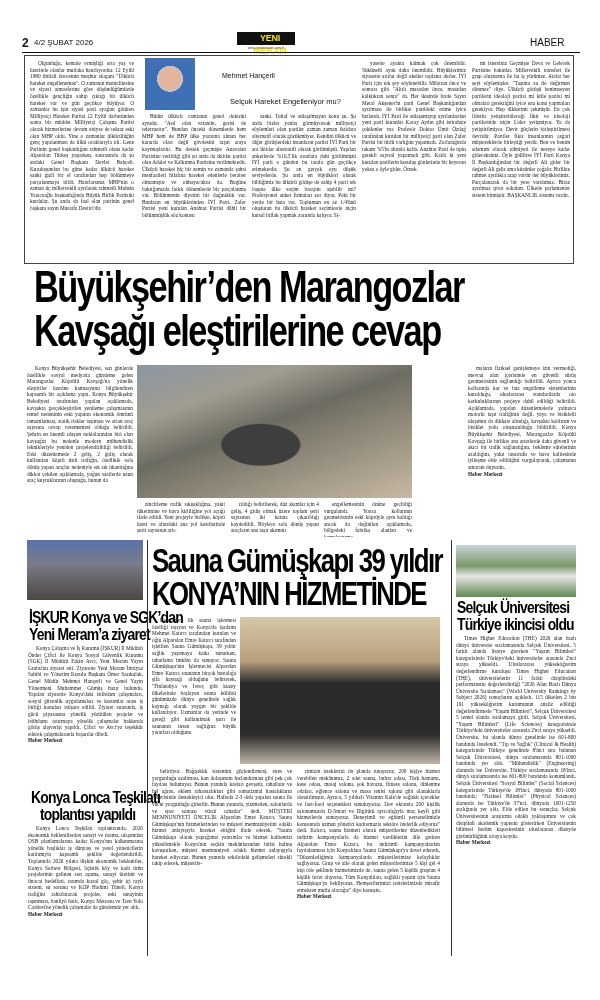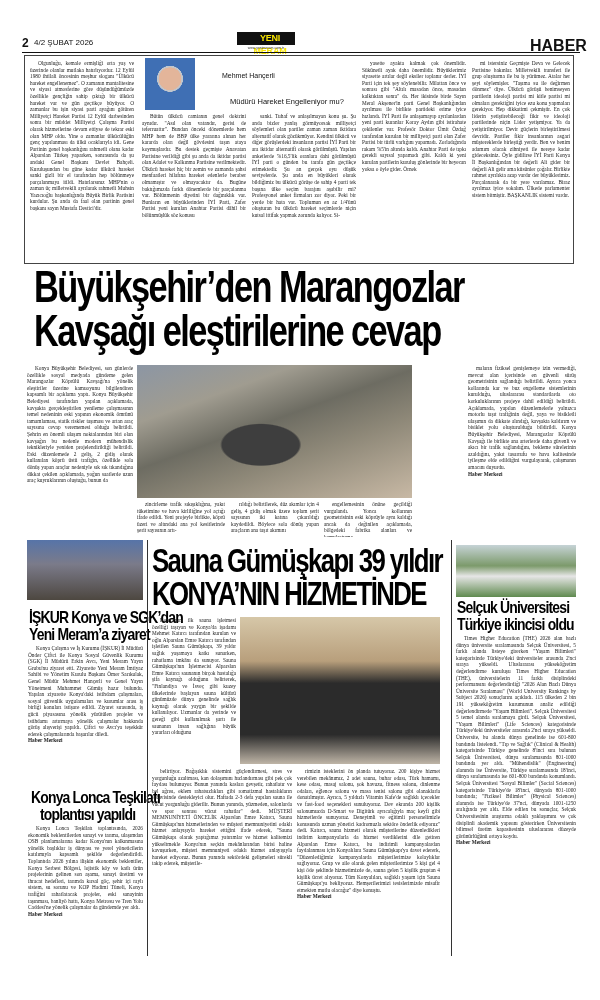--- a/index.html
+++ b/index.html
@@ -3,21 +3,21 @@
 <meta charset="utf-8">
 <style>
   * { box-sizing: border-box; margin: 0; padding: 0; }
   html, body { width: 600px; height: 1000px; background: #fff; overflow: hidden; }
   body { font-family: "Liberation Serif", serif; color: #111; position: relative; }
   .abs { position: absolute; }
   .pg-num { left: 22px; top: 36px; font-family: "Liberation Sans", sans-serif; font-weight: bold; font-size: 12px; }
   .pg-date { left: 34px; top: 38px; font-family: "Liberation Sans", sans-serif; font-size: 8px; }
   .logo { left: 237px; top: 32px; width: 58px; height: 13px; background: #111; color: #f7e400; font-family: "Liberation Sans", sans-serif; font-weight: bold; font-size: 9px; text-align: center; line-height: 13px; letter-spacing: -0.2px; padding-left: 8px; }
   .logo-url { left: 235px; top: 46px; width: 62px; font-family: "Liberation Sans", sans-serif; font-size: 3.5px; text-align: center; color: #333; }
-  .section { left: 530px; top: 37px; font-family: "Liberation Sans", sans-serif; font-weight: bold; font-size: 16px; }
+  .section { left: 530px; top: 37px; font-family: "Liberation Sans", sans-serif; font-weight: normal; font-size: 10px; }
   .rule-top { left: 22px; top: 52px; width: 558px; height: 1px; background: #111; }
   .box { left: 24px; top: 55px; width: 550px; height: 209px; border: 1px solid #444; }
   .col { font-size: 5.3px; line-height: 6.6px; text-align: justify; overflow: hidden; color: #222; }
   .col p { text-indent: 8px; }
   .photo { background: linear-gradient(135deg,#8fa6bf 0%,#5d7a9b 50%,#c9b9a6 100%); }
   .author-face { left: 145px; top: 58px; width: 50px; height: 52px; background: radial-gradient(circle at 50% 40%, #e3b59a 0 28%, #c2c6cc 29% 32%, #3f6fb4 33% 100%); }
   .author-name { left: 222px; top: 72px; font-family: "Liberation Sans", sans-serif; font-size: 7px; }
   .author-title { left: 230px; top: 97px; font-family: "Liberation Sans", sans-serif; font-size: 7.5px; }
   .gray-band { left: 140px; top: 57px; width: 432px; height: 54px; background: linear-gradient(90deg,#efefef,#fafafa); z-index: -1; }
   .headline { font-family: "Liberation Sans", sans-serif; font-weight: 900; color: #000; letter-spacing: -2px; transform: scaleX(0.78); transform-origin: left top; white-space: nowrap; }
@@ -42,21 +42,21 @@
 <div class="abs pg-date">4/2 ŞUBAT 2026</div>
 <div class="abs logo">YENI MERAM</div>
 <div class="abs logo-url">www.yenimeram.com.tr</div>
 <div class="abs section">HABER</div>
 <div class="abs rule-top"></div>
 
 <div class="abs box"></div>
 <div class="abs gray-band"></div>
 <div class="abs author-face photo"></div>
 <div class="abs author-name">Mehmet Hançerli</div>
-<div class="abs author-title">Müdürü Hareket Engelleniyor mu?</div>
+<div class="abs author-title">Selçuk Hareket Engelleniyor mu?</div>
 
 <div class="abs col" style="left:30px;top:60px;width:104px;height:200px;">
     <p>Olgunluğu, kemale ermişliği orta yaş ve üzerinde olanlar mutlaka hatırlıyordur. 12 Eylül 1980 ihtilali öncesinin meşhur sloganı "Ülkücü hareket engellenemez". O zamanın mantalitesine ve siyasi atmosferine göre düşündüğümüzde özellikle gençliğin sahip çıktığı bir ülkücü hareket var ve gün geçtikçe büyüyor. O zamanlar bu işin siyasi parti ayağını götüren Milliyetçi Hareket Partisi 12 Eylül darbesinden sonra bir müddet Milliyetçi Çalışma Partisi olarak hizmetlerine devam ettiyse de tekrar eski olan MHP oldu. Yine o zamanlar ülkücülüğün genç yapılanması da ülkü ocaklarıyla idi. Gene Partinin genel başkanlığını rahmetli olana kadar Alparslan Türkeş yaparken, sonrasında da şu andaki Genel Başkanı Devlet Bahçeli. Kuruluşundan bu güne kadar ülkücü hareket sanki gizli bir el tarafından hep bölünmeye parçalanmaya itildi. Hatırlarsınız MHP'nin o zaman üç milletvekili ayrılarak rahmetli Muhsin Yazıcıoğlu başkanlığında Büyük Birlik Partisini kurdular. Şu anda da faal olan partinin genel başkanı sayın Mustafa Destici'dir.</p>
   </div>
 <div class="abs col" style="left:142px;top:113px;width:104px;height:147px;">
     <p>Bütün ülkücü camianın genel doktrini aynıdır. "Asıl olan vatandır, gerisi de teferruattır". Bundan önceki dönemlerde hem MHP hem de BBP ülke yararına alınan her kararda oları değil gövdesini taşın ataya koymuşlardır. Bu destek geçmişte Anavatan Partisine verildiği gibi şu anda da iktidar partisi olan Adalet ve Kalkınma Partisine verilmektedir. Ülkücü hareket hiç bir zemin ve zamanda şahsi menfaatleri hilafına hareket edenlerle beraber olmamıştır ve olmayacaktır da. Bugüne baktığımızda farklı dönemlerde bir parçalanma var. Bölünmenin diyetini bir dağınıklık var. Bunların en büyüklerinden İYİ Parti, Zafer Partisi yeni kurulan Anahtar Partisi dâhil bir bölünmüşlük söz konusu</p>
   </div>
 <div class="abs col" style="left:252px;top:113px;width:104px;height:147px;">
     <p>sanki. Tuhaf ve anlaşılmayan konu şu. Şu anda bizler yanlış görmüyorsak milliyetçi söylemleri olan partiler zaman zaman iktidara alternatif olarak gözükmüyor. Kendini ülkücü ve diğer görüşlerdeki insanların partisi İYİ Parti bir ara iktidar alternatifi olarak görülmüştü. Yapılan anketlerde %16,5'lik oranlara dahi görülmüştü İYİ parti o günden bu tarafa gün geçtikçe erimektedir. Şu an gerçek oyu düşük seviyelerde. Şu anda en büyükleri olarak bildiğimiz bu ülkücü görüşe de sahip 4 parti tek başına ülke seçim barajını aşabilir mi? Profesyonel anket firmaları zor diyor. Peki bir yerde bir hata var. Toplumun en az 1/4'ünü oluşturan bu ülkücü hareket seçimlerde niçin kutsal ittifak yapmak zorunda kalıyor. Si-</p>
   </div>

